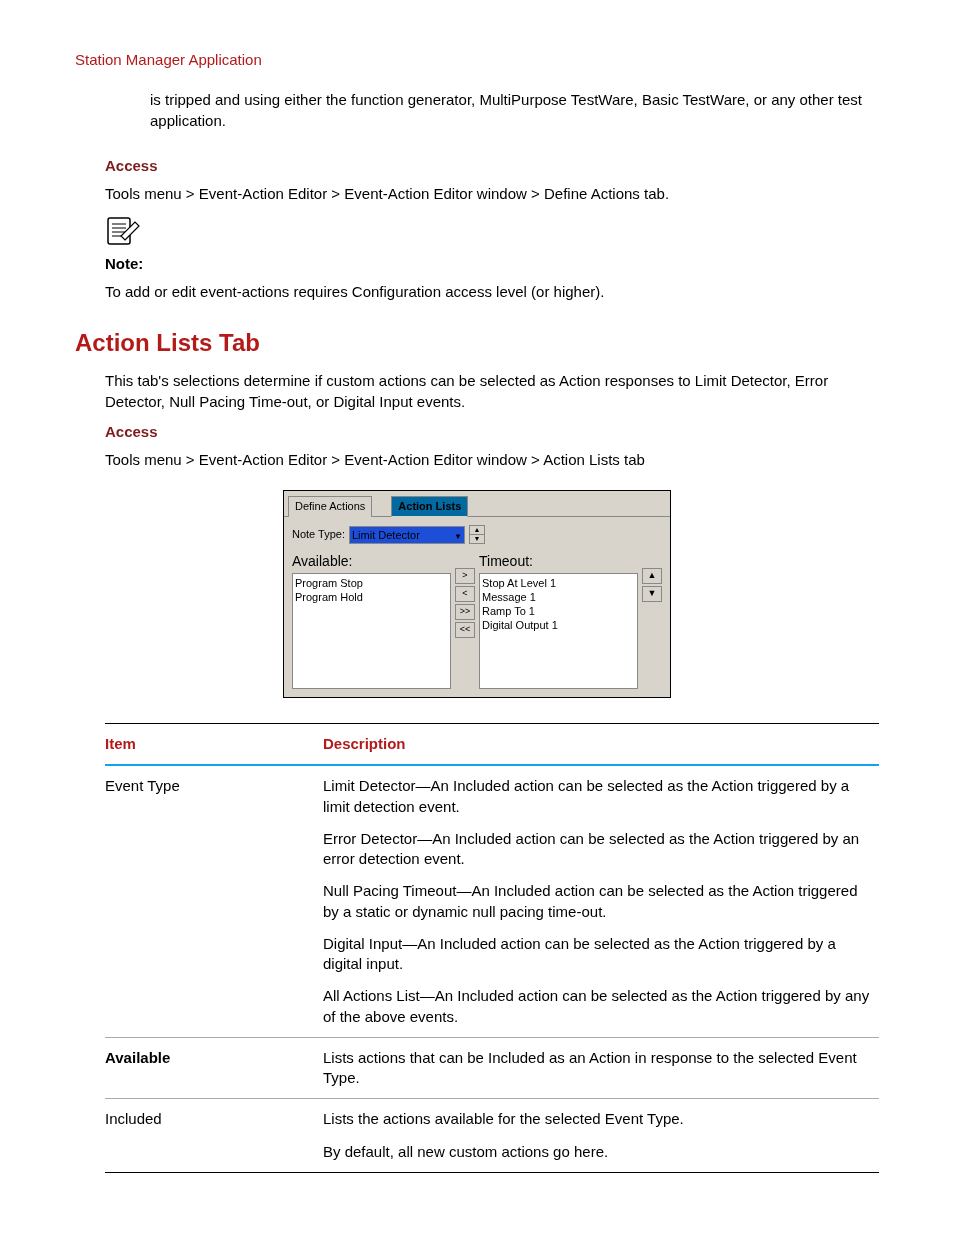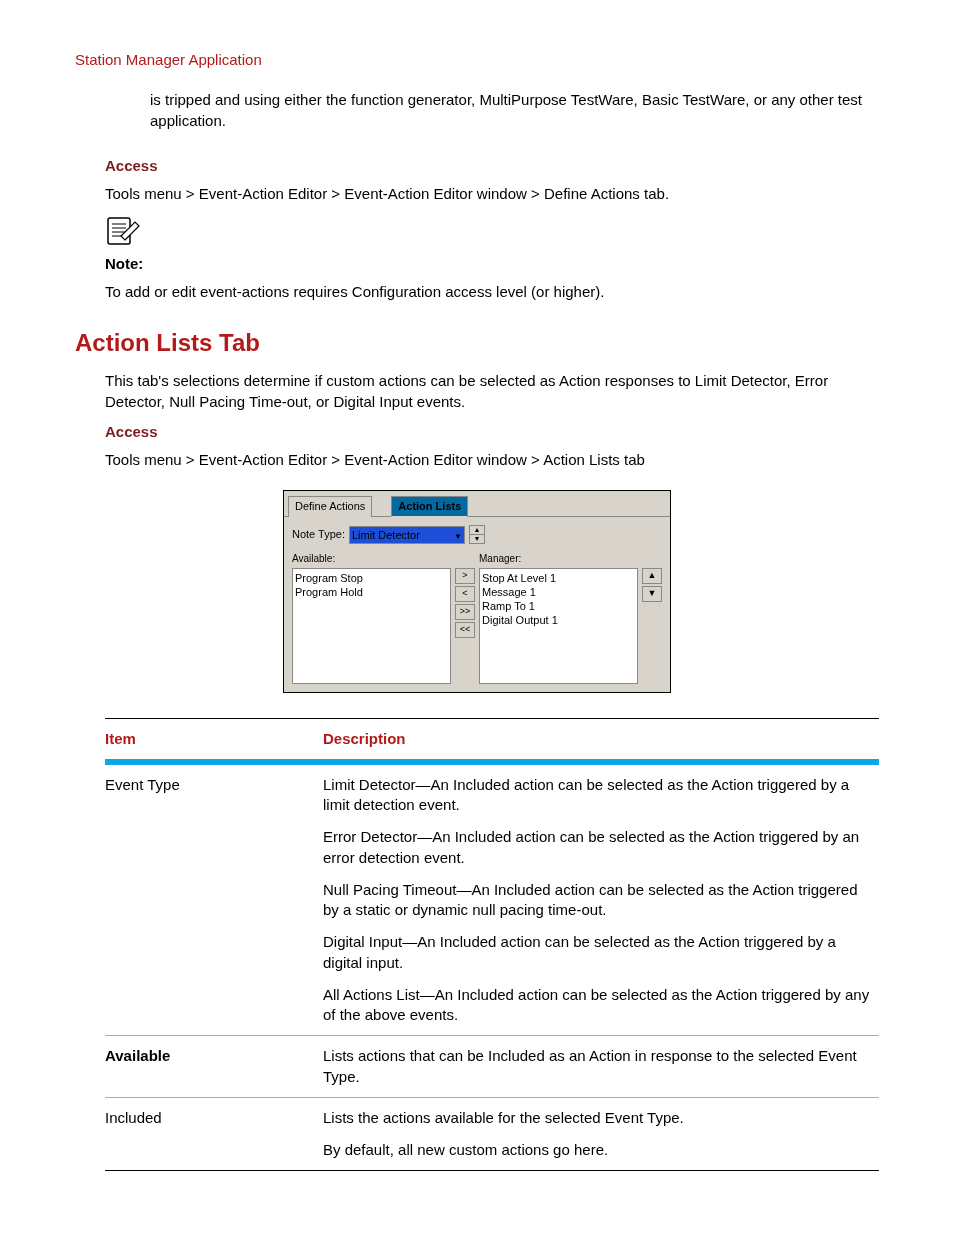--- a/index.html
+++ b/index.html
@@ -109,21 +109,21 @@
     justify-content:space-between;
   }
   .dd .arrow { font-size:8px;}
   .spinner {
     display:flex; flex-direction:column; border:1px solid #888; width:14px;
   }
   .spinner div{height:8px; text-align:center; font-size:7px; line-height:8px; background:#D8D4CC; border-bottom:1px solid #888;}
   .spinner div:last-child{border-bottom:none;}
   .lists-row { display:flex; align-items:flex-start; gap:4px;}
   .list-col { flex:1; }
-  .list-label { font-size:10px; margin-bottom:2px;}
+  .list-label { font-size:14px; margin-bottom:2px;}
   .listbox {
     border:1px solid #888; background:#fff; height:110px;
     padding:2px; font-size:11px; line-height:14px; overflow:hidden;
   }
   .mover-col { display:flex; flex-direction:column; gap:2px; padding-top:16px;}
   .mover-btn {
     width:18px; height:14px; border:1px solid #888; background:#D8D4CC;
     font-size:9px; text-align:center; line-height:12px;
   }
   .order-col { display:flex; flex-direction:column; gap:2px; padding-top:16px;}
@@ -134,21 +134,21 @@
     margin-left: 30px;
     width: calc(100% - 30px);
     margin-top: 10px;
   }
   table.desc th {
     text-align:left;
     color:#B31B1B;
     font-weight:bold;
     padding: 10px 8px 10px 0;
     border-top: 1.5px solid #000;
-    border-bottom: 6px solid #0ea5e9;
+    border-bottom: 2px solid #0ea5e9;
     font-size:15px;
   }
   table.desc td {
     vertical-align: top;
     padding: 10px 8px 10px 0;
     border-bottom: 1px solid #aaa;
     font-size:15px;
   }
   table.desc tr.last td { border-bottom: 1.5px solid #000;}
   table.desc td.col1 { width: 210px;}
@@ -218,21 +218,21 @@
             <div>Program Hold</div>
           </div>
       </div>
       <div class="mover-col">
         <div class="mover-btn">&gt;</div>
         <div class="mover-btn">&lt;</div>
         <div class="mover-btn">&gt;&gt;</div>
         <div class="mover-btn">&lt;&lt;</div>
       </div>
       <div class="list-col">
-        <div class="list-label">Manager:</div>
+        <div class="list-label">Timeout:</div>
         <div class="listbox" id="included-list">
             <div>Stop At Level 1</div>
             <div>Message 1</div>
             <div>Ramp To 1</div>
             <div>Digital Output 1</div>
           </div>
       </div>
       <div class="order-col">
         <div class="mover-btn">▲</div>
         <div class="mover-btn">▼</div>

